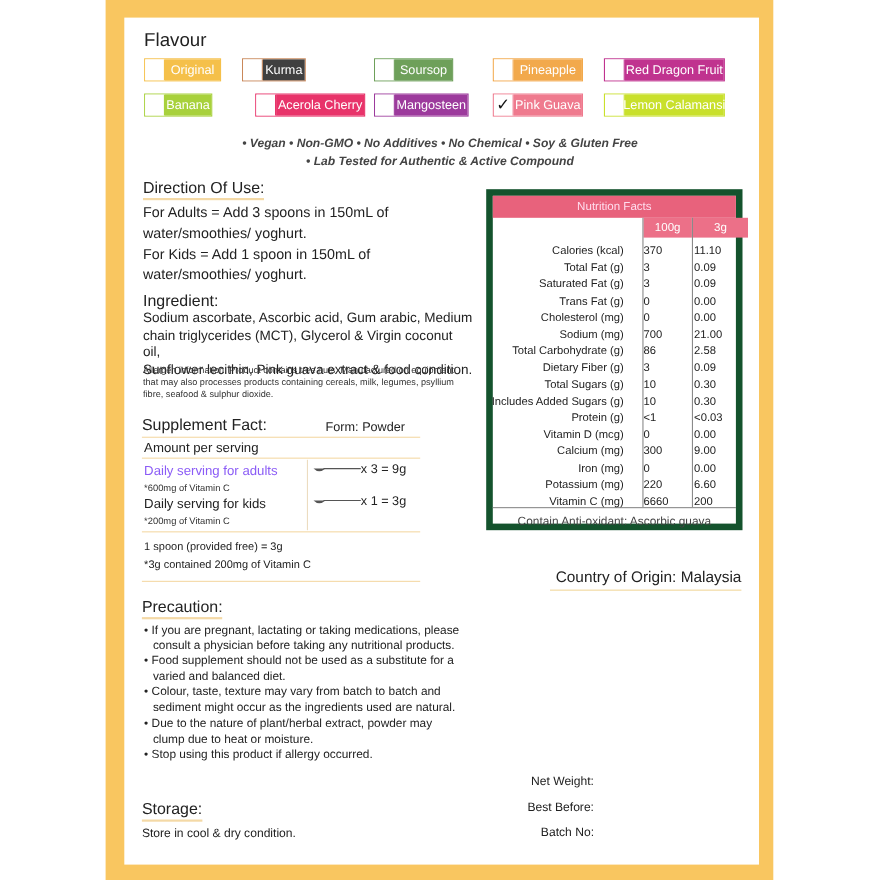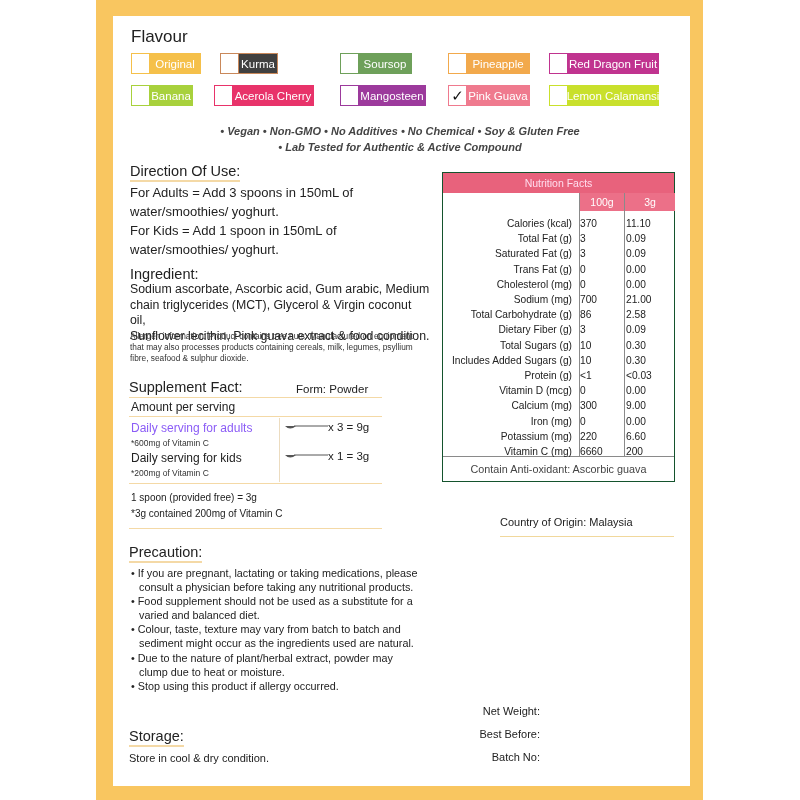--- a/index.html
+++ b/index.html
@@ -23,32 +23,32 @@
   .uline { border-bottom: 2px solid #f4d9a6; }
   .body-txt { font-size: 13px; line-height: 19px; color: #222; }
   .small-txt { font-size: 8.3px; line-height: 11px; color: #333; }
 
   
   .sup-line { position: absolute; left: 129px; width: 253px; height: 1px; background: #f4d9a6; }
   .sup-vline { position: absolute; left: 279px; top: 418px; width: 1px; height: 64px; background: #ecdcc0; }
   .spoon { position: absolute; width: 46px; height: 8px; }
 
   
-  .nf { position: absolute; left: 442px; top: 172px; width: 233px; height: 310px; border: 1px solid #14532d; background: #fff; }
+  .nf { position: absolute; left: 442px; top: 172px; width: 233px; height: 310px; border: 6px solid #14532d; background: #fff; }
   .nf-head { position: absolute; left: 0; top: 0; width: 100%; height: 20px; background: #e8627c; color: #fde; text-align: center; font-size: 10.5px; line-height: 20px; }
   .nf-colhead { position: absolute; top: 20px; height: 18px; background: #ec7088; color: #fff; font-size: 10.5px; line-height: 18px; text-align: center; }
   .nf-vline { position: absolute; top: 20px; width: 1px; height: 263px; background: #8a8a8a; }
   .nf-hline { position: absolute; left: 0; top: 283px; width: 100%; height: 1px; background: #8a8a8a; }
   .nf-row { position: absolute; left: 0; width: 100%; height: 15.2px; font-size: 10.2px; line-height: 15px; color: #222; }
   .nf-row .n { position: absolute; right: 102px; text-align: right; white-space: nowrap; }
   .nf-row .a { position: absolute; left: 137px; }
   .nf-row .b { position: absolute; left: 183px; }
   .nf-foot { position: absolute; left: 0; top: 284px; width: 100%; height: 25px; text-align: center; font-size: 10.8px; line-height: 25px; color: #444; }
 
-  .origin { left: 500px; top: 516px; width: 174px; text-align: left; font-size: 11px; color: #222; }
+  .origin { left: 500px; top: 516px; width: 174px; text-align: right; font-size: 14px; color: #222; }
   .origin-line { left: 500px; top: 536px; width: 174px; height: 1px; background: #f1d89c; }
 
   .prec-list { left: 131px; top: 566px; width: 290px; font-size: 10.8px; line-height: 14.1px; color: #222; list-style: none; }
   .prec-list li { padding-left: 8px; text-indent: -8px; }
 
   .labels-right { position: absolute; font-size: 11px; color: #222; text-align: right; width: 110px; left: 430px; }
 </style>
 </head>
 <body>
 
@@ -75,21 +75,21 @@
 </div>
 <div class="flavour-item" style="left: 549px; top: 53px; border-color: rgb(192, 51, 143);">
   <div class="box" style="border-right: 1px solid rgb(192, 51, 143);"></div>
   <div class="lbl" style="width: 90px; background: rgb(192, 51, 143);">Red Dragon Fruit</div>
 </div>
 
 <div class="flavour-item" style="left: 131px; top: 85px; border-color: rgb(168, 209, 60);">
   <div class="box" style="border-right: 1px solid rgb(168, 209, 60);"></div>
   <div class="lbl" style="width: 42px; background: rgb(168, 209, 60);">Banana</div>
 </div>
-<div class="flavour-item" style="left: 214px; top: 85px; border-color: rgb(232, 51, 106);">
+<div class="flavour-item" style="left: 232px; top: 85px; border-color: rgb(232, 51, 106);">
   <div class="box" style="border-right: 1px solid rgb(232, 51, 106);"></div>
   <div class="lbl" style="width: 80px; background: rgb(232, 51, 106);">Acerola Cherry</div>
 </div>
 <div class="flavour-item" style="left: 340px; top: 85px; border-color: rgb(156, 58, 156); align-items: flex-end;">
   <div class="box" style="border-right: 1px solid rgb(156, 58, 156);"></div>
   <div class="lbl" style="width: 66px; background: rgb(156, 58, 156);">Mangosteen</div>
 </div>
 <div class="flavour-item" style="left: 448px; top: 85px; border-color: rgb(239, 122, 142);">
   <div class="box" style="border-right: 1px solid rgb(239, 122, 142);">✓</div>
   <div class="lbl" style="width: 62px; background: rgb(239, 122, 142);">Pink Guava</div>

